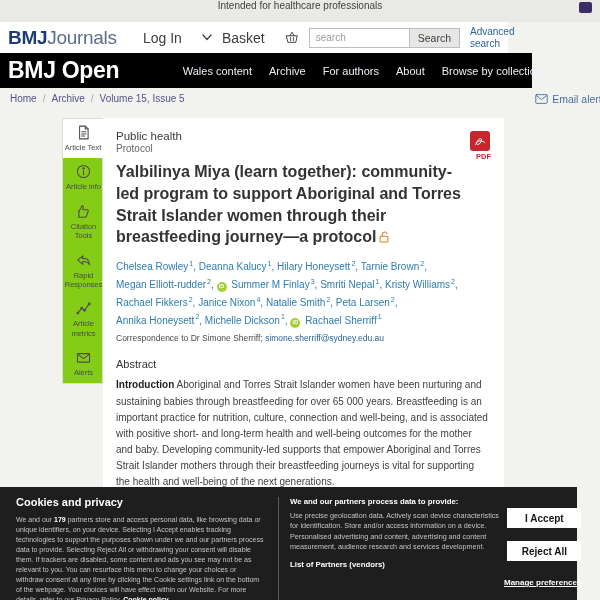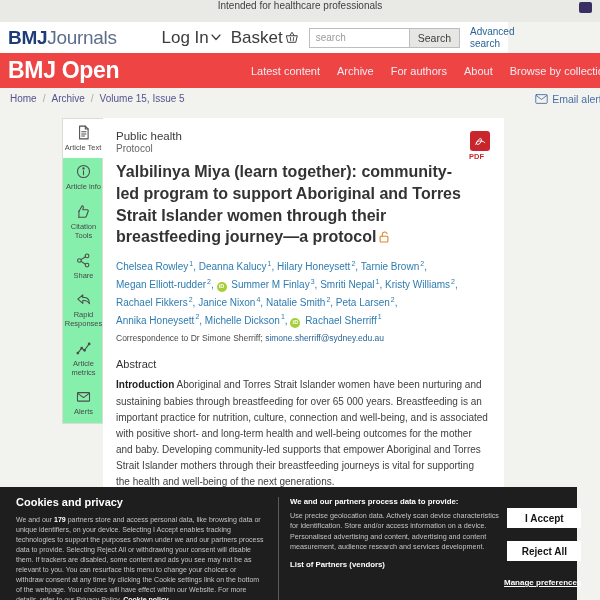--- a/index.html
+++ b/index.html
@@ -10,55 +10,55 @@
   .topbar { position:absolute; top:0; left:0; width:600px; height:22px; background:#e9e9e6;
             display:flex; align-items:flex-start; justify-content:center; font-size:10px; color:#3f3f3f; }
   .corner-widget { position:absolute; top:2px; right:8px; width:13px; height:11px; background:#3b2e62; border-radius:2px; }
 
   
   .header { position:absolute; top:22px; left:0; width:508px; height:31px; background:#ffffff; }
   .logo { position:absolute; left:8px; top:5px; font-size:19px; letter-spacing:-0.3px; cursor:pointer; }
   .logo .bmj { color:#1e3c78; font-weight:bold; }
   .logo .journals { color:#5c6f8a; font-weight:400; }
   .header-right { position:absolute; right:-14px; top:0; height:31px; display:flex; align-items:center; gap:10px; }
-  .hlink { font-size:17px; color:#3c3c3c; display:flex; align-items:center; gap:2px; cursor:pointer; white-space:nowrap; }
+  .hlink { font-size:14px; color:#3c3c3c; display:flex; align-items:center; gap:20px; cursor:pointer; white-space:nowrap; }
   .search-box { display:flex; align-items:stretch; height:20px; }
   .search-input { width:100px; height:20px; border:1px solid #bdbdbd; border-right:none; font-size:10px; padding:0 6px; color:#666; background:#fff; }
   .search-input::placeholder { color:#9a9a9a; }
   .search-btn { height:20px; background:#e6e6e4; border:1px solid #bdbdbd; font-size:10.5px; color:#3c3c3c; padding:0 8px; cursor:pointer; }
   .adv-search { font-size:10px; color:#2a6496; line-height:1.15; width:52px; cursor:pointer; }
 
   
-  .banner { position:absolute; top:53px; left:0; width:600px; height:35px; background:#ef4444; }
+  .banner { position:absolute; top:53px; left:0; width:532px; height:35px; background:#000000; }
   .journal-title { position:absolute; left:8px; top:4px; color:#ffffff; font-weight:bold; font-size:23px; letter-spacing:-0.3px; cursor:pointer; }
   .banner-nav { position:absolute; right:-10px; top:0; height:35px; display:flex; align-items:center; gap:17px; }
   .nav-item { color:#efecf6; font-size:11px; white-space:nowrap; cursor:pointer; }
 
   
   .crumb-row { position:absolute; top:88px; left:0; width:600px; height:24px; }
   .breadcrumb { position:absolute; left:10px; top:5px; font-size:10px; display:flex; gap:6px; align-items:center; }
   .crumb { color:#54538e; cursor:pointer; white-space:nowrap; }
   .crumb-sep { color:#a8a8a8; }
   .email-alerts { position:absolute; right:-7px; top:5px; font-size:10.5px; color:#4a6fa5; display:flex; align-items:center; gap:4px; cursor:pointer; white-space:nowrap; }
 
   
   .card { position:absolute; left:62px; top:118px; width:441px; bottom:0; display:flex; }
   .tabstrip { width:41px; flex:0 0 41px; }
-  .tabs-bg { background:#86efac; border:1px solid #dbdbd8; border-top:none; }
+  .tabs-bg { background:#84cc16; border:1px solid #dbdbd8; border-top:none; }
   .tab { width:41px; padding:5px 1px 6px; display:flex; flex-direction:column; align-items:center; gap:2px; cursor:pointer; }
   .tab.active { background:#ffffff; border:1px solid #dbdbd8; border-right:none; border-bottom:none; }
   .tab-label { font-size:7.5px; color:#4a4a4a; text-align:center; line-height:1.25; }
   .tab svg { width:17px; height:17px; stroke:#4c4c4c; fill:none; stroke-width:1.5; stroke-linecap:round; stroke-linejoin:round; }
 
   .content { flex:1; background:#ffffff; padding:12px 14px 0 13px; position:relative; }
   .category { font-size:11.5px; color:#3a3a3a; }
   .protocol { font-size:10px; color:#666666; margin-top:1px; }
   .title { margin-top:7px; font-size:16px; line-height:1.36; font-weight:600; color:#333333; width:356px; }
   .oa-icon { display:inline-block; vertical-align:-1px; margin-left:3px; }
-  .pdf-block { position:absolute; top:13px; right:13px; width:22px; text-align:left; cursor:pointer; }
+  .pdf-block { position:absolute; top:13px; right:13px; width:22px; text-align:right; cursor:pointer; }
   .pdf-icon { width:20px; height:20px; background:#c9252d; border-radius:3px; margin:0 auto; display:flex; align-items:center; justify-content:center; }
   .pdf-label { font-size:7.5px; font-weight:bold; color:#c9252d; margin-top:1px; }
 
   .authors { margin-top:9px; font-size:10px; line-height:1.75; color:#2e7cb0; width:372px; }
   .author { cursor:pointer; white-space:nowrap; }
   .author:not(:last-child)::after { content:", "; }
   .author sup { font-size:7px; margin-left:1px; }
   .orcid { display:inline-flex; align-items:center; justify-content:center; width:10px; height:10px; border-radius:50%;
            background:#a6ce39; color:#fff; font-size:5.5px; font-weight:bold; vertical-align:0px; margin-right:2px; cursor:pointer; }
   .correspondence { margin-top:4px; font-size:8.5px; color:#4a4a4a; }
@@ -120,21 +120,21 @@
       <input class="search-input" placeholder="search" style="">
       <button class="search-btn">Search</button>
     </div>
     <div class="adv-search">Advanced search</div>
   </div>
 </div>
 
 <div class="banner">
   <div class="journal-title">BMJ Open</div>
   <div class="banner-nav">
-    <span class="nav-item">Latest content</span>
+    <span class="nav-item">Wales content</span>
     <span class="nav-item">Archive</span>
     <span class="nav-item">For authors</span>
     <span class="nav-item">About</span>
     <span class="nav-item">Browse by collection</span>
   </div>
 </div>
 
 <div class="crumb-row">
   <div class="breadcrumb">
     <span class="crumb">Home</span>
@@ -172,30 +172,20 @@
             <circle cx="12" cy="7.6" r="0.9" fill="#4c4c4c"></circle>
           </svg>
         <span class="tab-label">Article info</span>
       </div>
       <div class="tab">
         <svg viewBox="0 0 24 24">
             <path d="M5.5 11.5v8.5"></path>
             <path d="M5.5 12l4.5-8c1.6 0 2.2 1.1 1.6 3.2L11 9.5h6.2c1.3 0 1.8 1.1 1.4 2.2l-2.4 6.6c-.4 1-1.2 1.7-2.4 1.7H5.5"></path>
           </svg>
         <span class="tab-label">Citation Tools</span>
-      </div>
-      <div class="tab">
-        <svg viewBox="0 0 24 24">
-            <circle cx="6.2" cy="12" r="2.6"></circle>
-            <circle cx="17" cy="5.5" r="2.6"></circle>
-            <circle cx="17" cy="18.5" r="2.6"></circle>
-            <line x1="8.6" y1="10.7" x2="14.7" y2="6.8"></line>
-            <line x1="8.6" y1="13.3" x2="14.7" y2="17.2"></line>
-          </svg>
-        <span class="tab-label">Share</span>
       </div>
       <div class="tab">
         <svg viewBox="0 0 24 24">
             <path d="M11 9.5V5.5L4 11.5l7 6v-4c5-.5 7.5.8 9.5 4.5 0-6.5-3.5-9.5-9.5-8.5z"></path>
           </svg>
         <span class="tab-label">Rapid Responses</span>
       </div>
       <div class="tab">
         <svg viewBox="0 0 24 24">
             <polyline points="4,18.5 9.5,11.5 13.5,14.5 20,5.5"></polyline>

